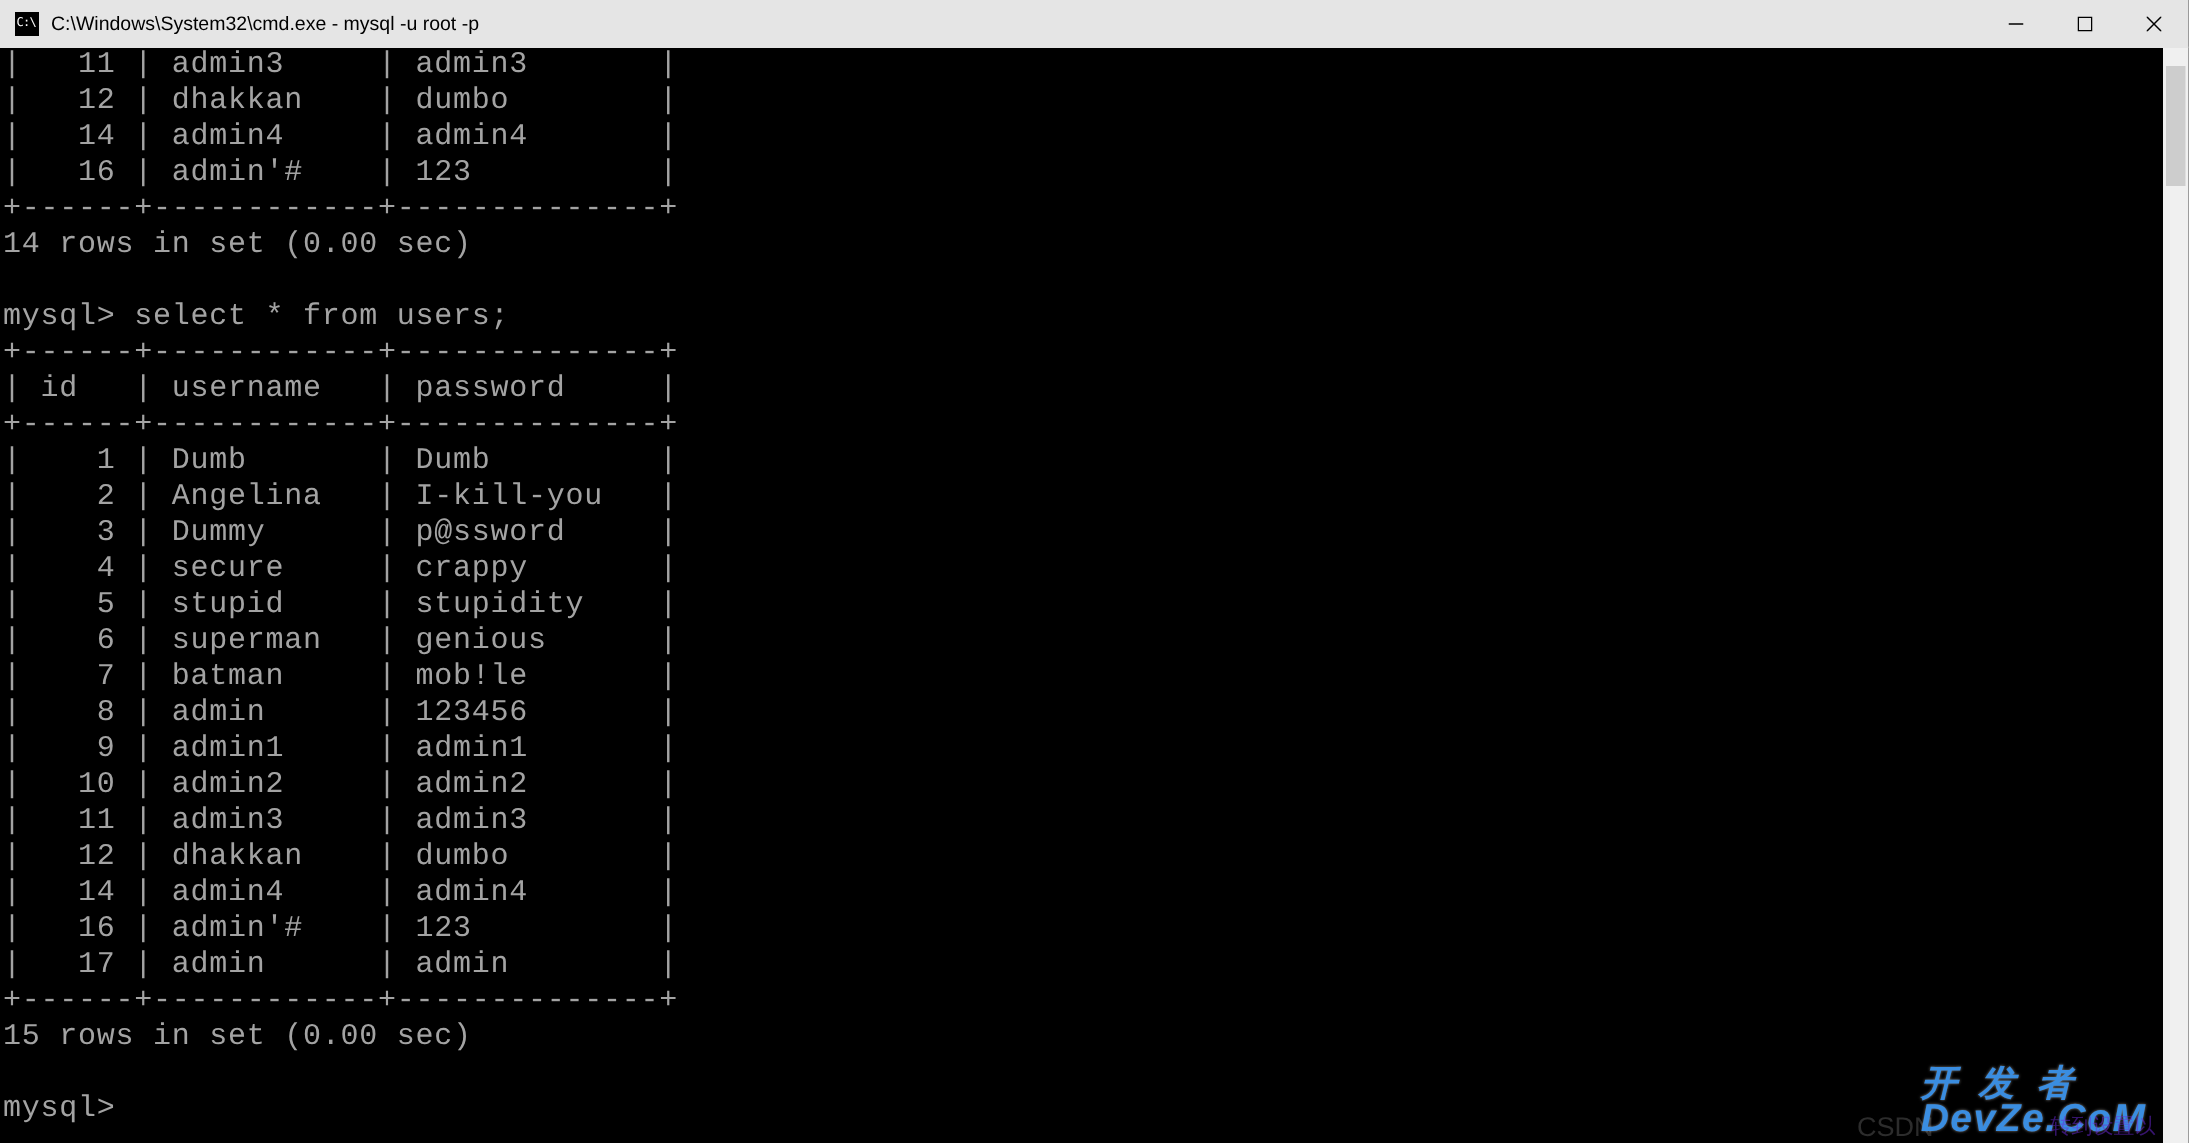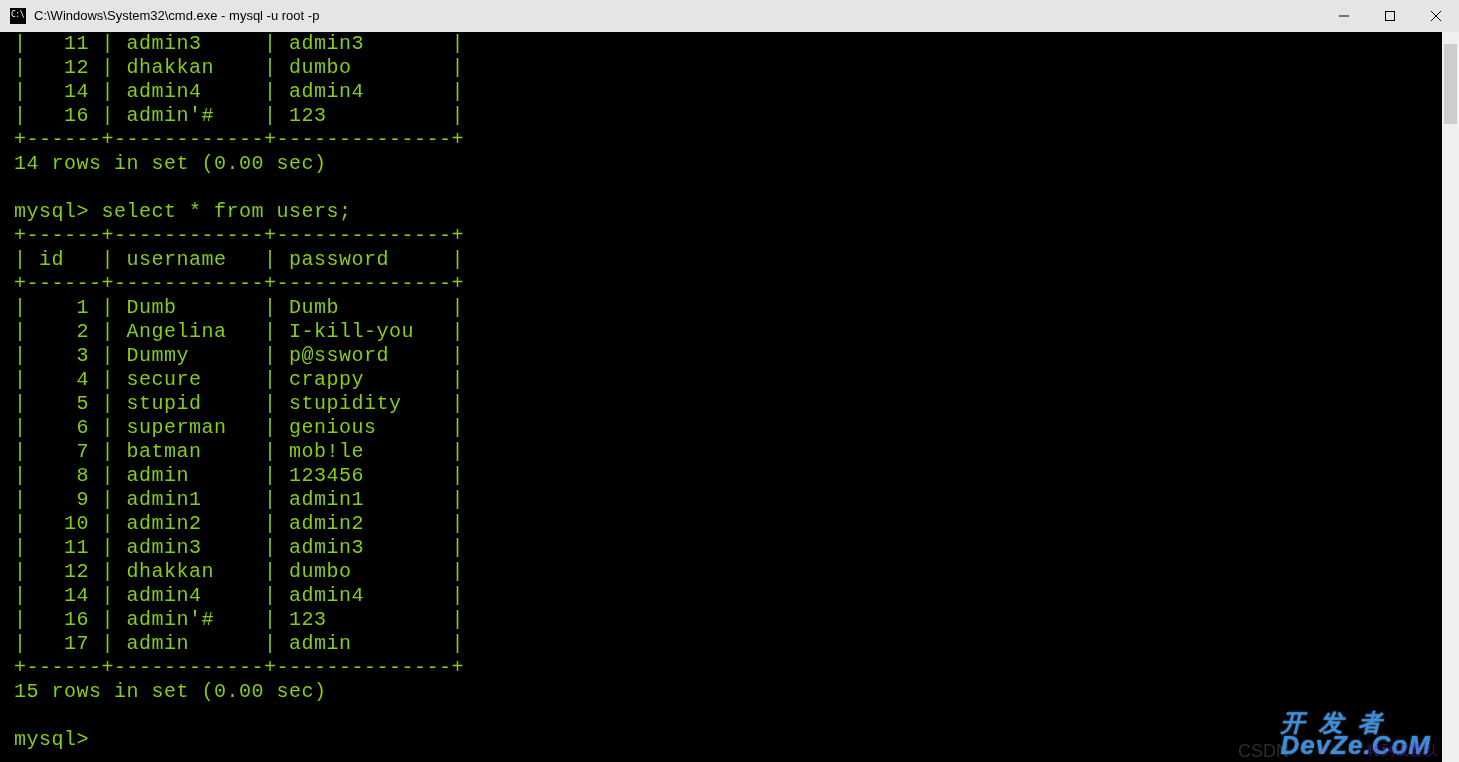--- a/index.html
+++ b/index.html
@@ -50,26 +50,26 @@
     font-size: 10px;
   }
   .titlebar .win-btn svg { stroke: #000; }
   .terminal-wrap {
     position: relative;
     height: 730px;
     display: flex;
   }
   .terminal {
     background: #000;
-    color: #84cc16;
+    color: #a3a3a3;
     font-family: "NSimSun","SimSun","Consolas","Courier New",monospace;
     font-size: 20px;
     line-height: 24px;
     white-space: pre;
-    padding: 0 0 0 14px;
+    padding: 0 0 0 2px;
     flex: 1;
     overflow: hidden;
     letter-spacing: 0.5px;
   }
   .scrollbar {
     width: 17px;
     background: #f0f0f0;
     position: relative;
   }
   .scrollbar .thumb {

